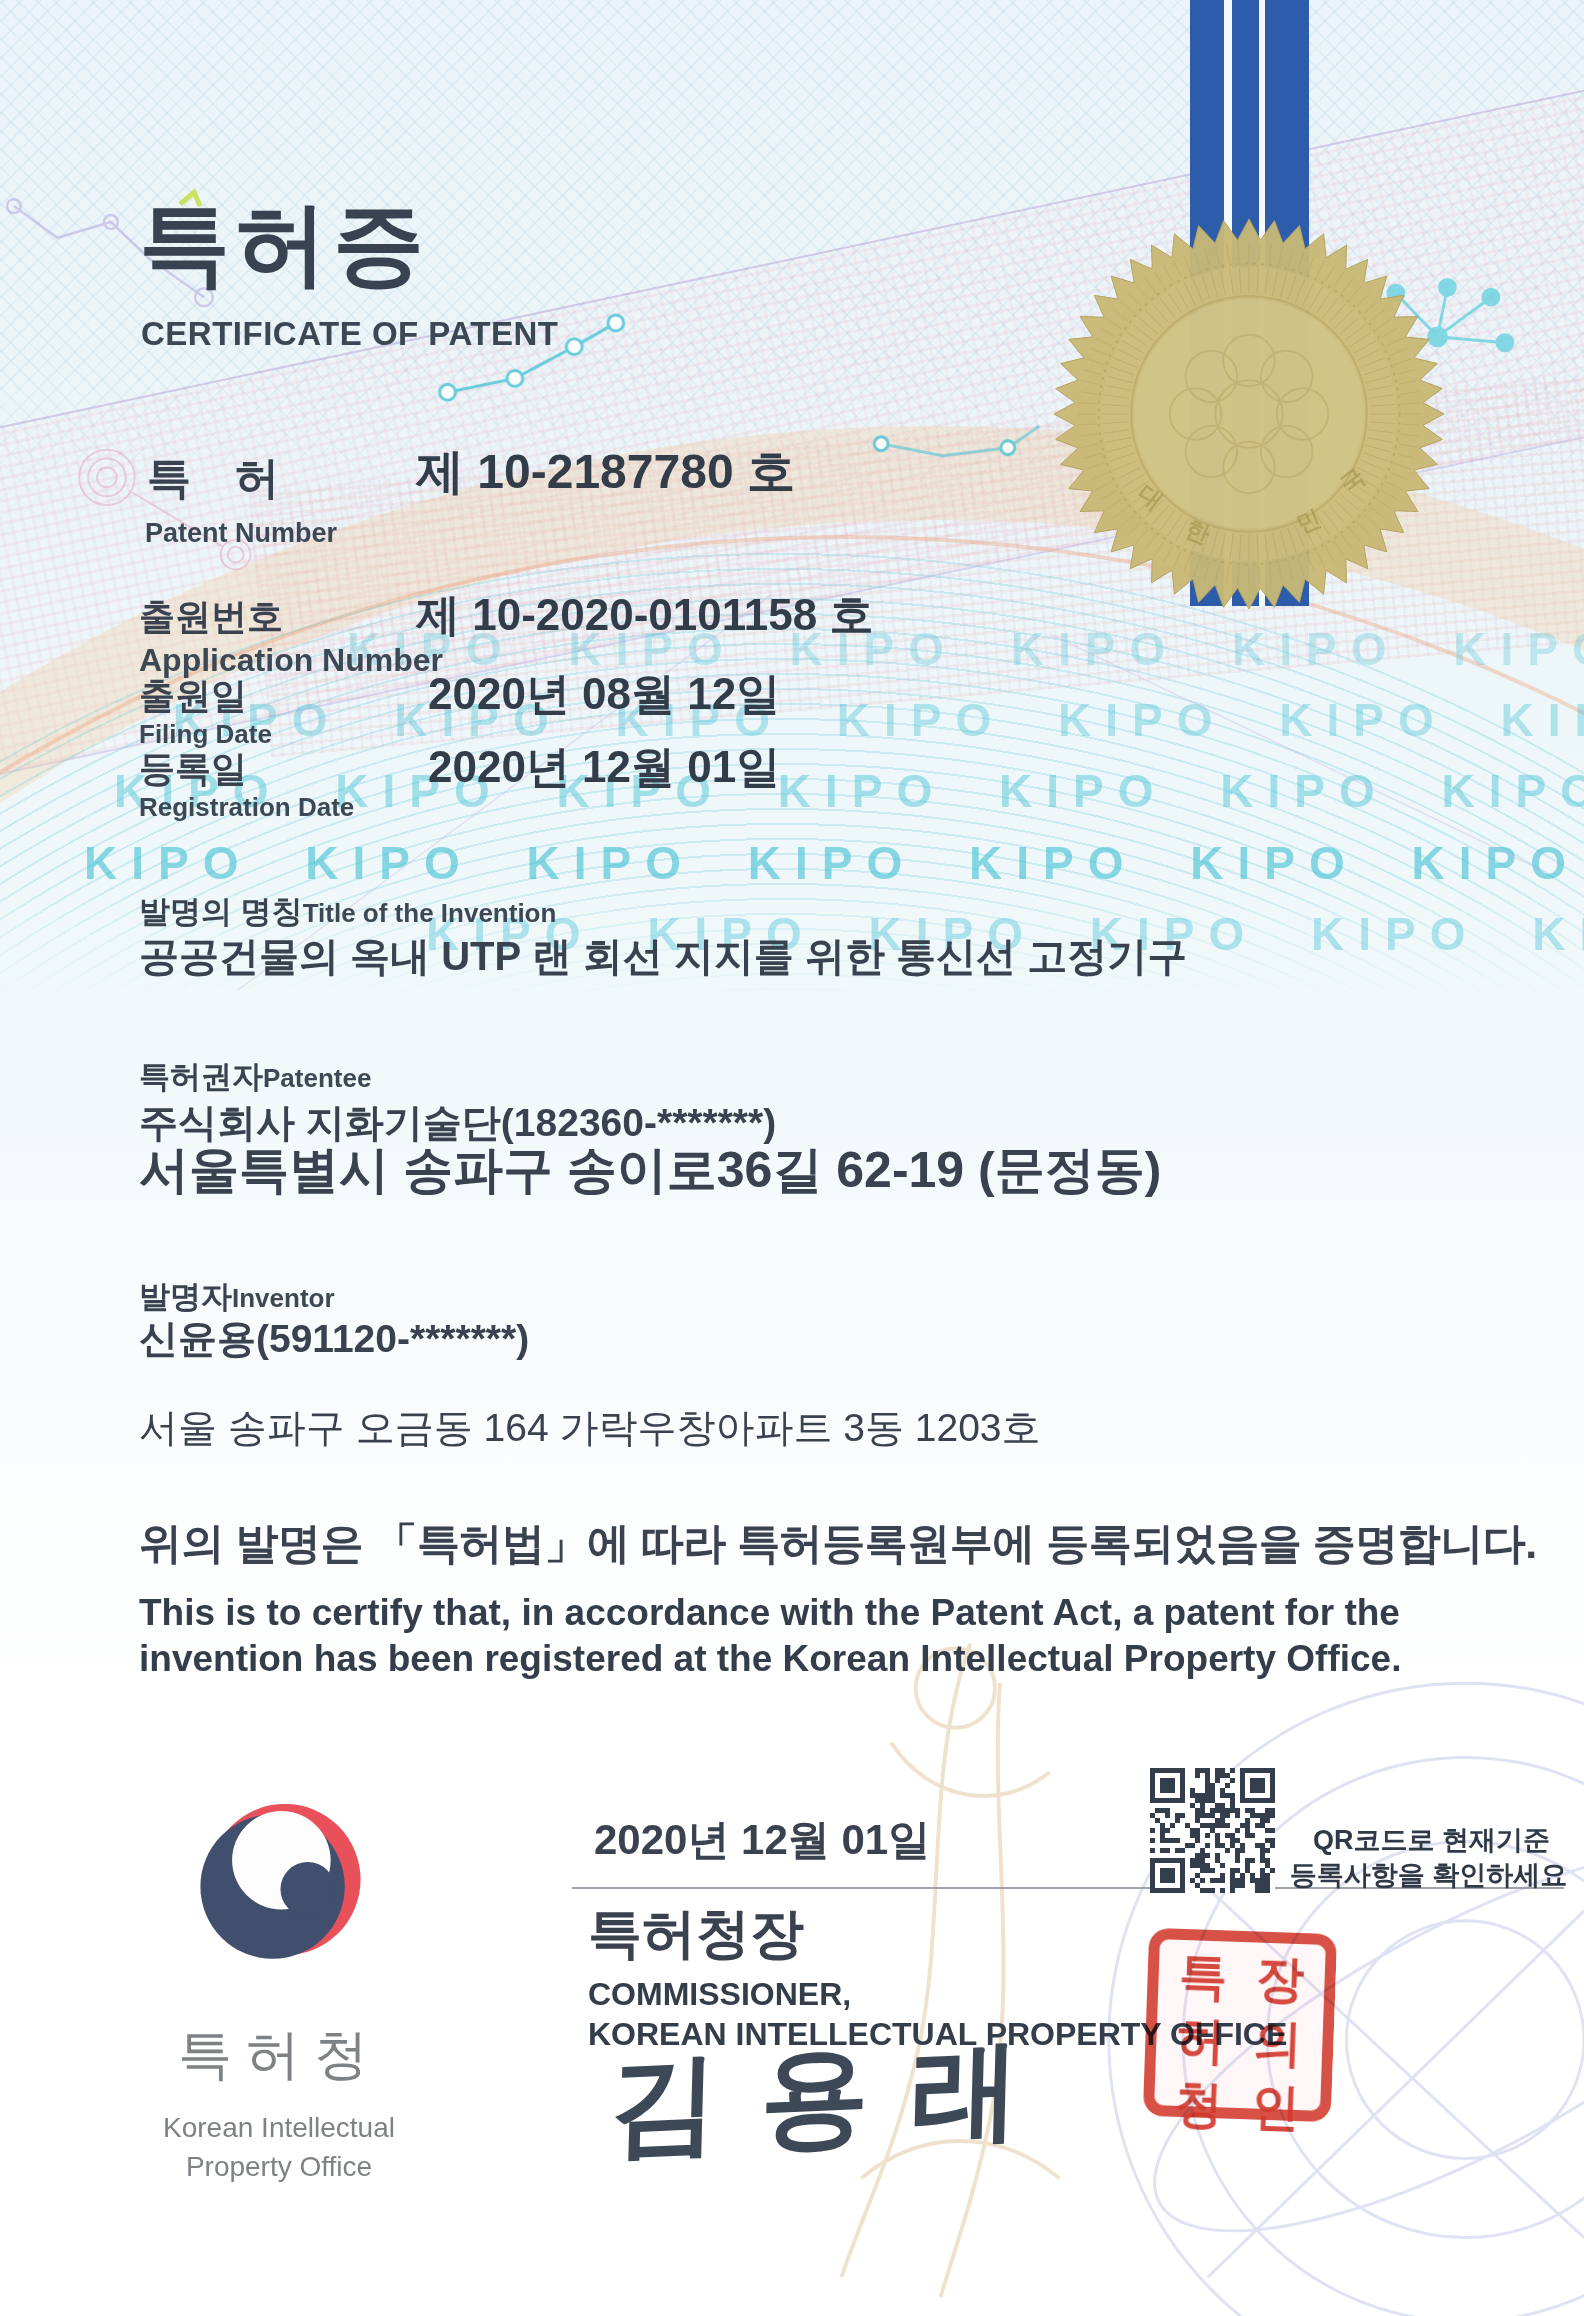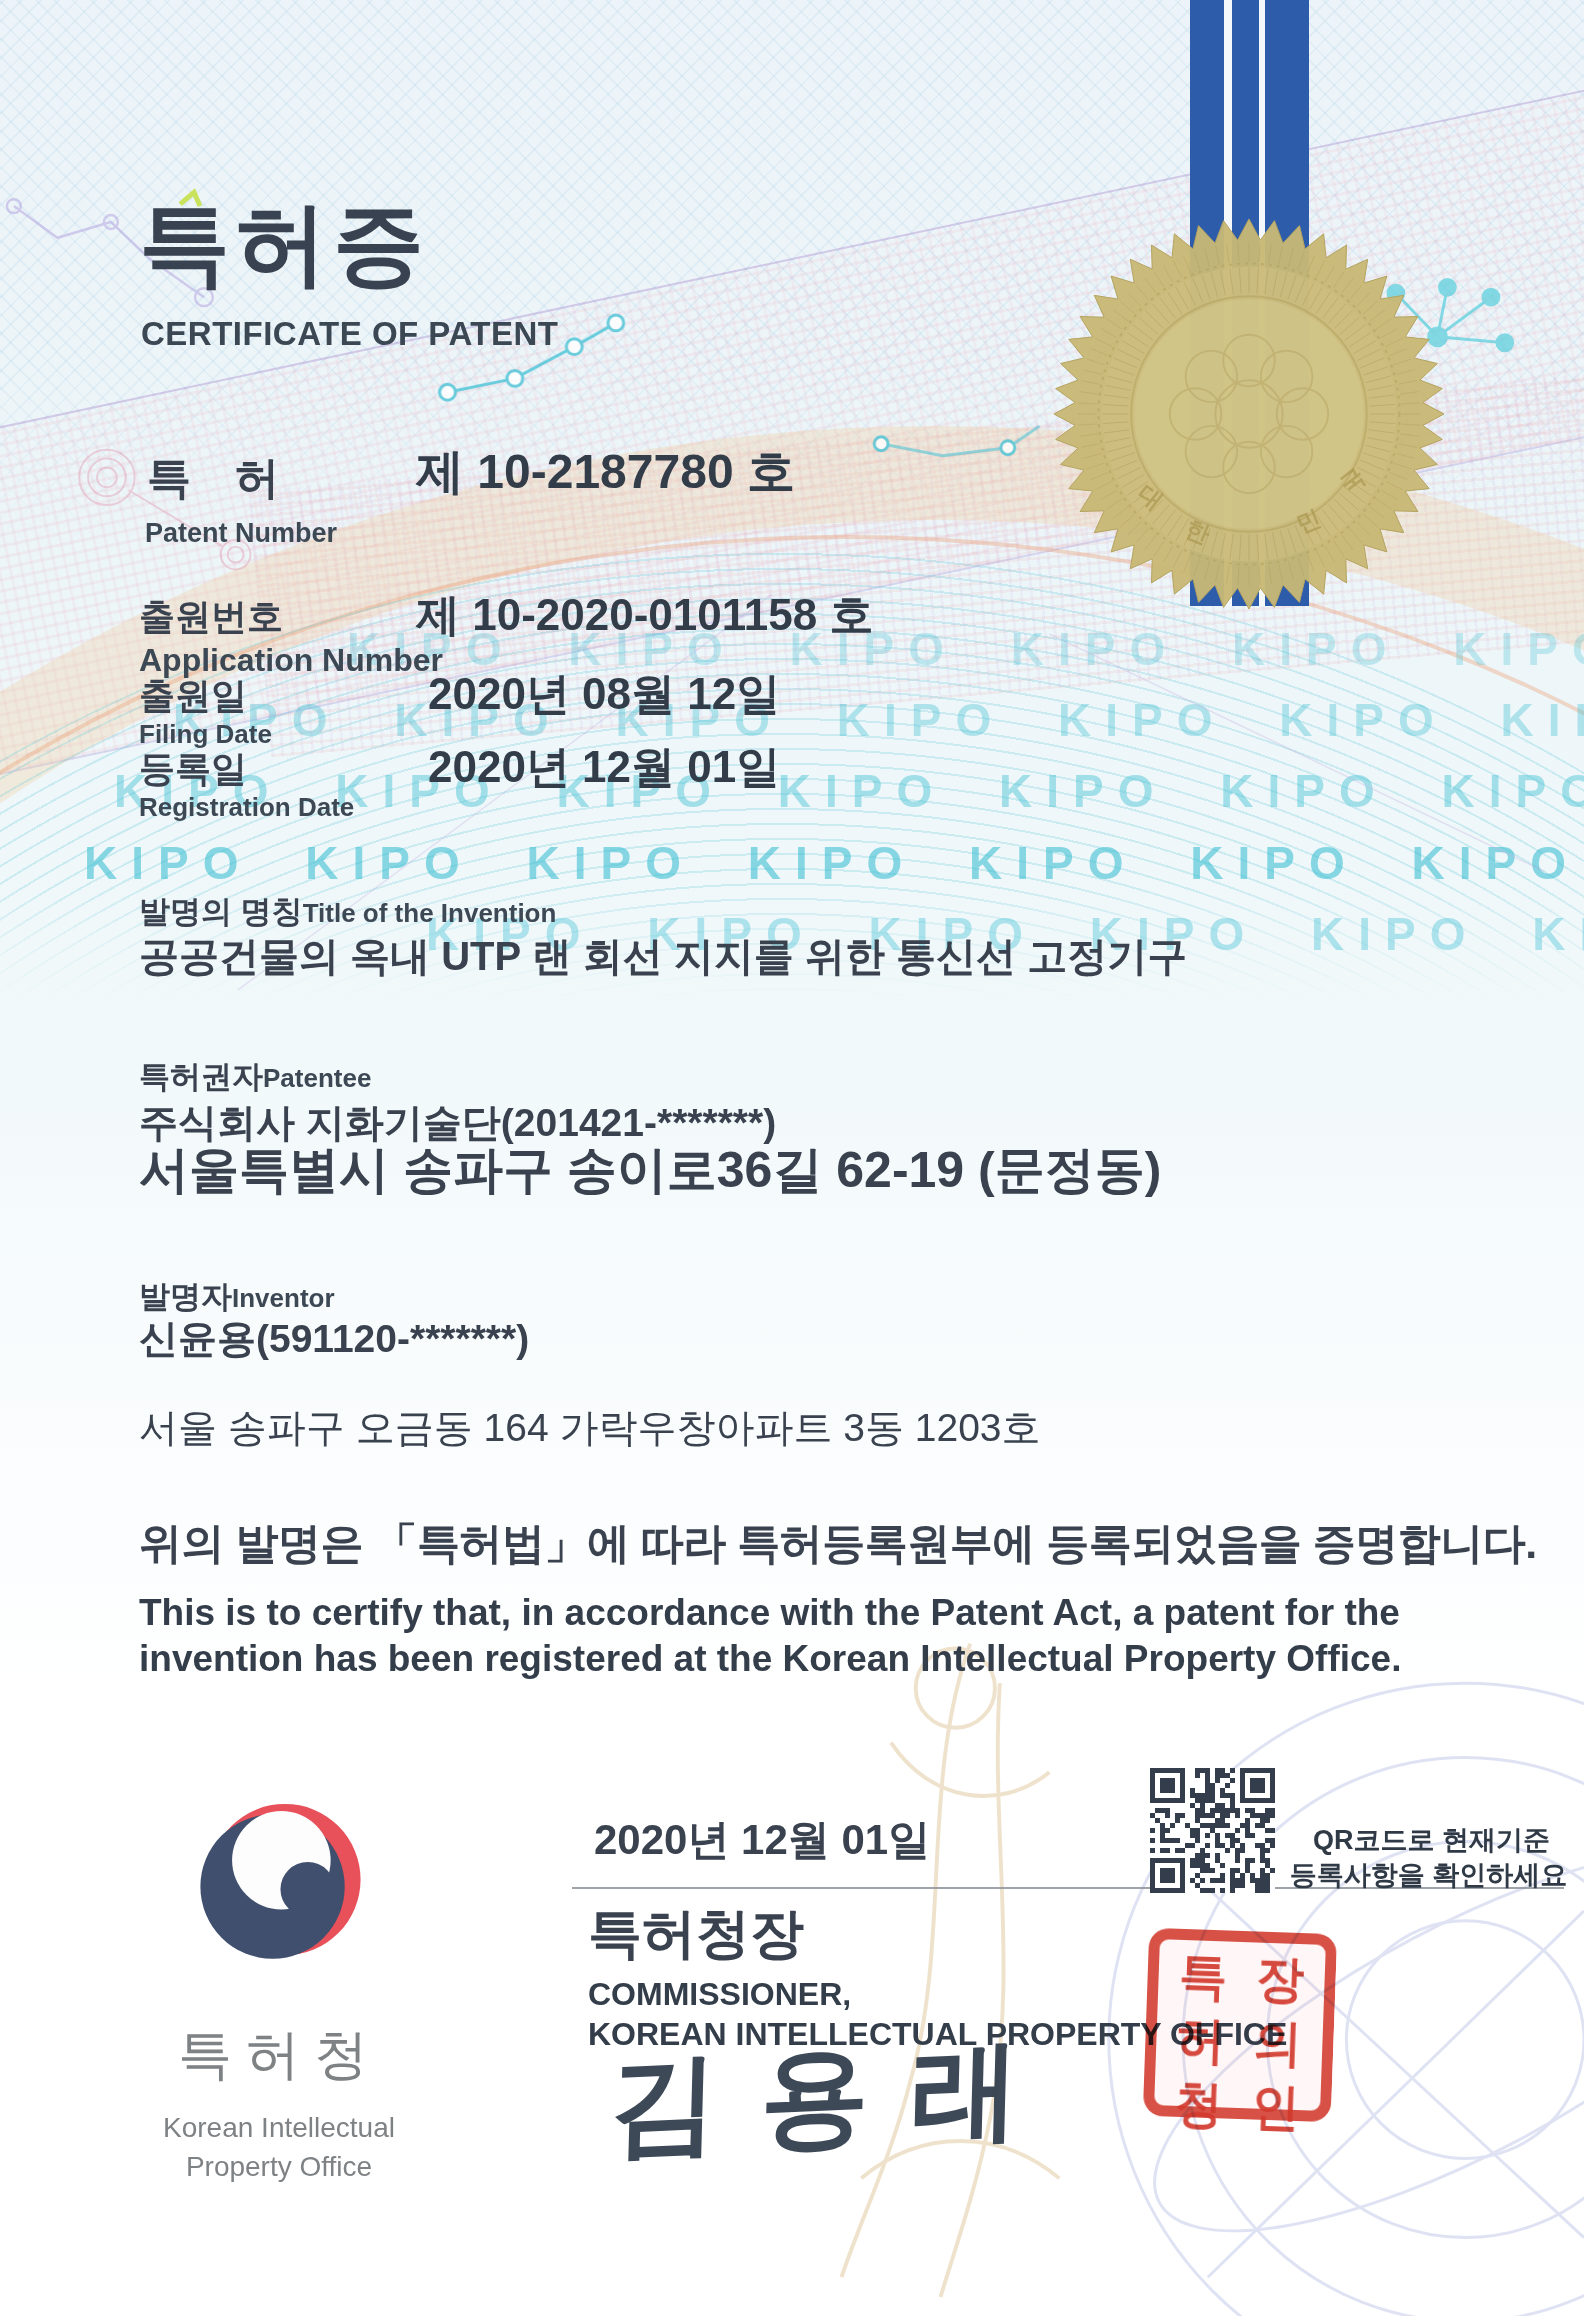--- a/index.html
+++ b/index.html
@@ -421,21 +421,21 @@
   <div class="abs tx sect inv-lblrow">
     <span class="s-ko">발명의 명칭</span>
     <span class="s-en">Title of the Invention</span>
   </div>
   <div class="abs tx inv-title">공공건물의 옥내 UTP 랜 회선 지지를 위한 통신선 고정기구</div>
 
   <div class="abs tx sect pt-lblrow">
     <span class="s-ko">특허권자</span>
     <span class="s-en">Patentee</span>
   </div>
-  <div class="abs tx pt-name">주식회사 지화기술단(201421-*******)</div>
+  <div class="abs tx pt-name">주식회사 지화기술단(182360-*******)</div>
   <div class="abs tx pt-addr">서울특별시 송파구 송이로36길 62-19 (문정동)</div>
 
   <div class="abs tx sect iv-lblrow">
     <span class="s-ko">발명자</span>
     <span class="s-en">Inventor</span>
   </div>
   <div class="abs tx iv-name">신윤용(591120-*******)</div>
   <div class="abs tx iv-addr">서울 송파구 오금동 164 가락우창아파트 3동 1203호</div>
 
   <div class="abs tx stmt-en1">This is to certify that, in accordance with the Patent Act, a patent for the</div>

